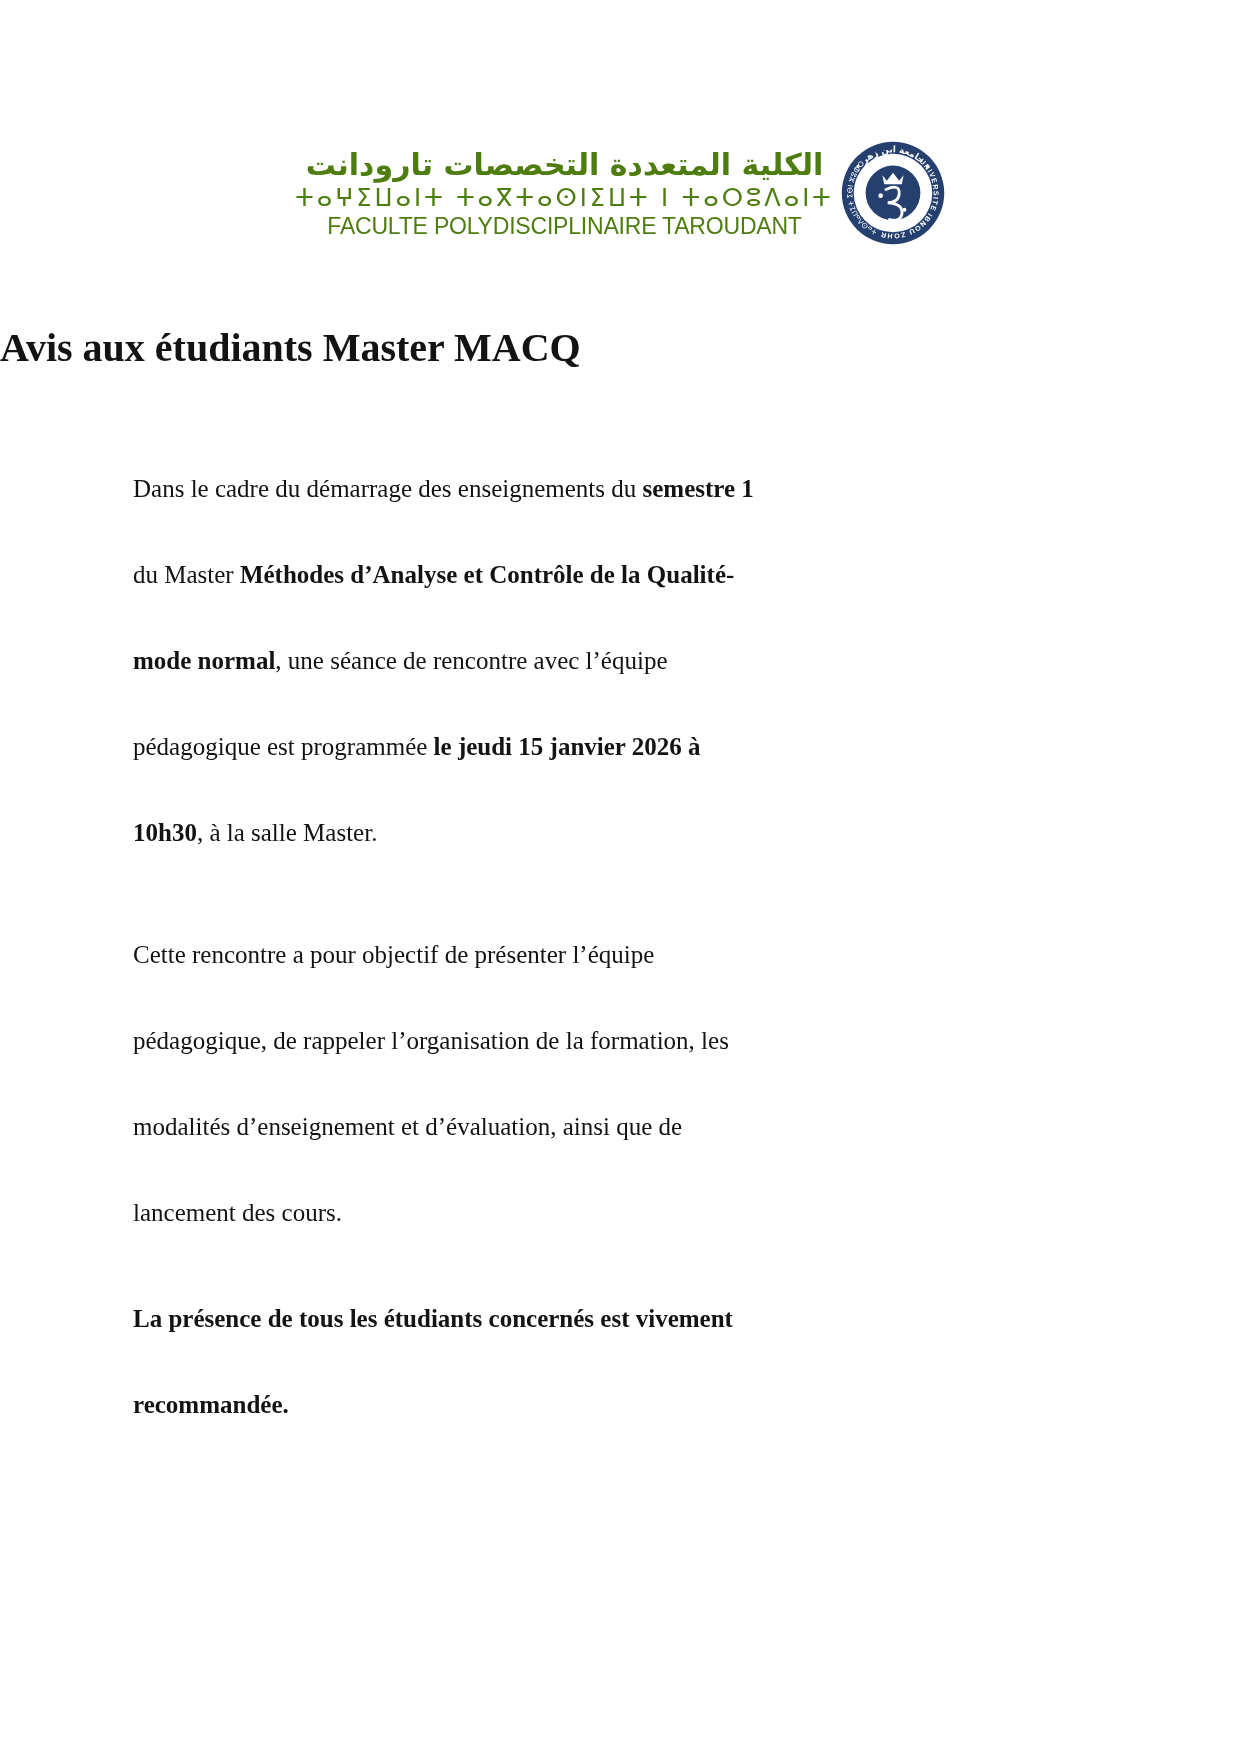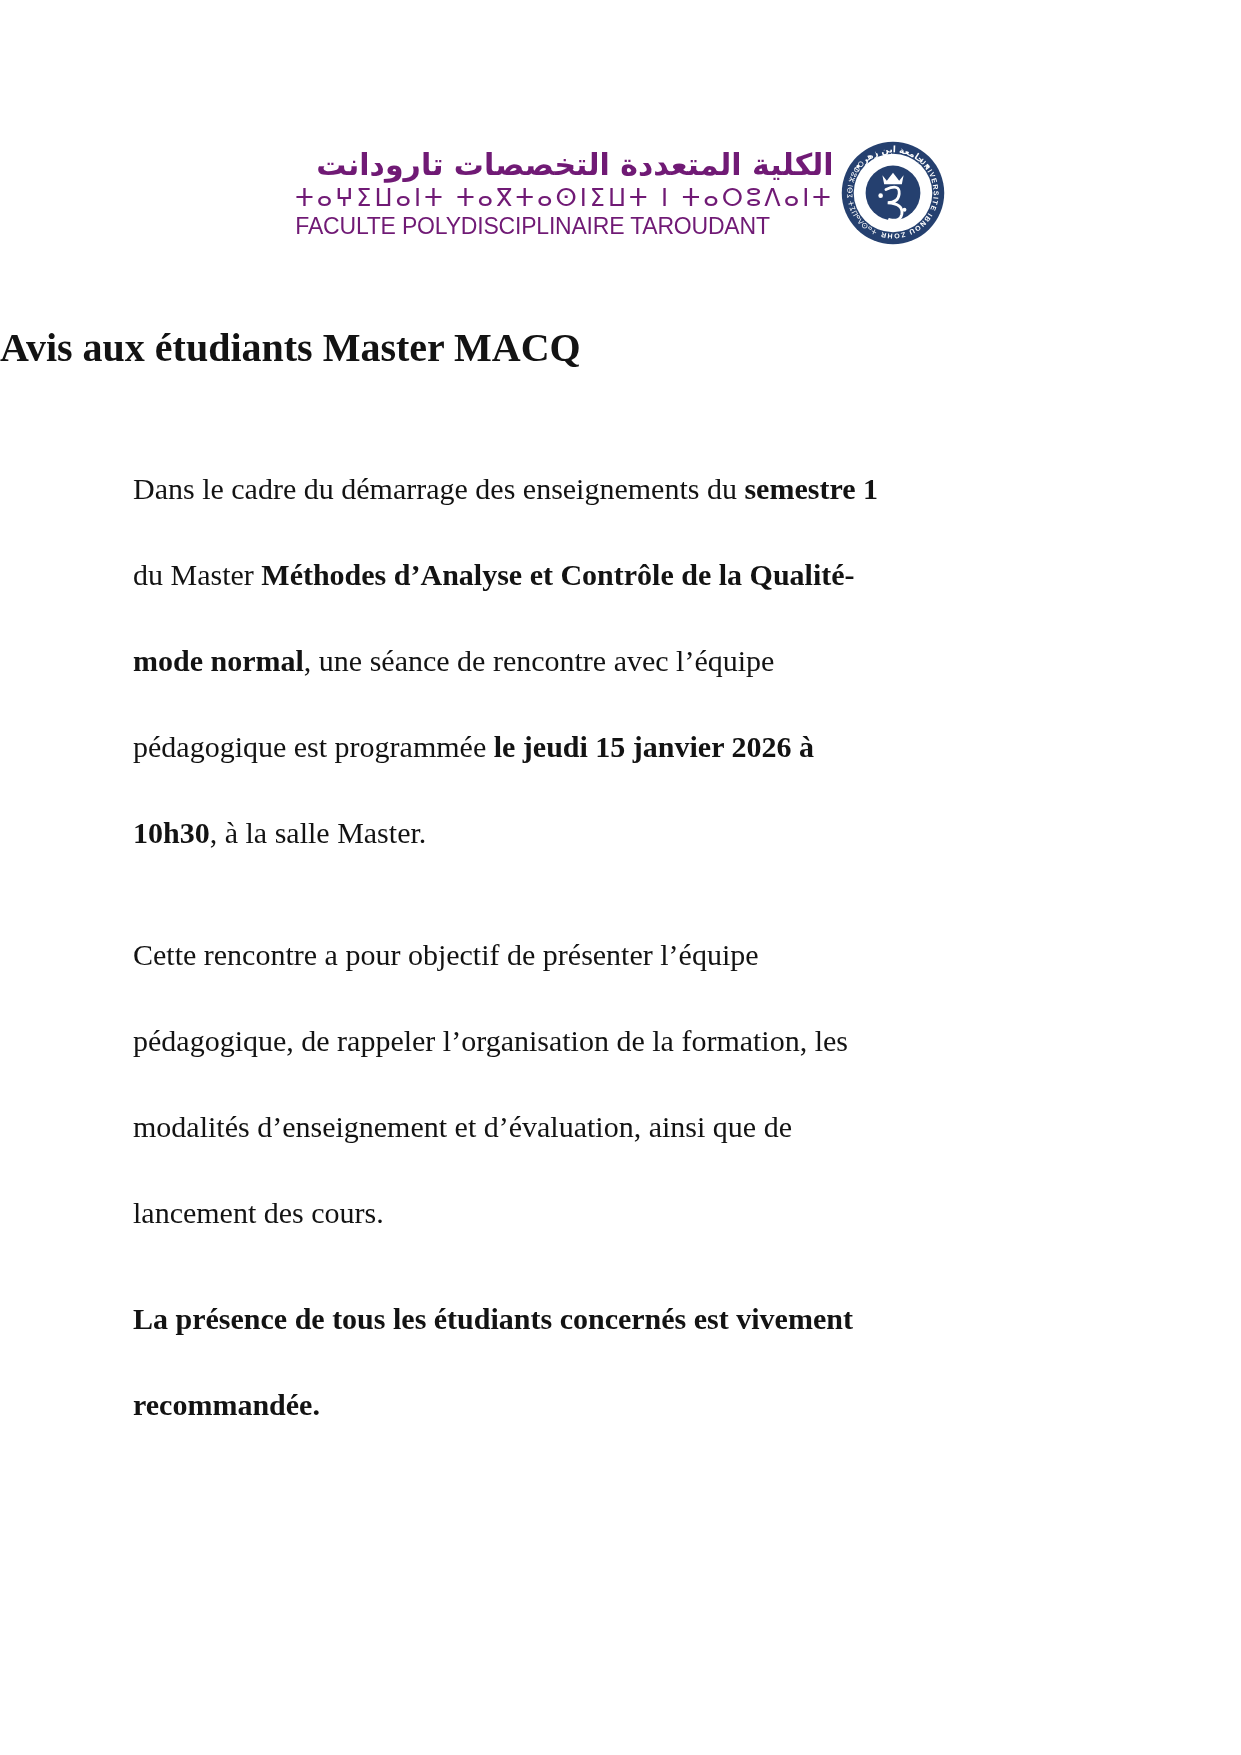--- a/index.html
+++ b/index.html
@@ -12,21 +12,21 @@
     color:#131313;
     overflow:hidden;
   }
   
   .logo-row {
     padding-top:140px;
     display:flex;
     justify-content:center;
     align-items:center;
   }
-  .logo-text { color:#701a75; }
+  .logo-text { text-align:center; color:#4d7c0f; }
   .logo-arabic {
     font-family:"DejaVu Sans",sans-serif;
     font-size:30px; line-height:36px; font-weight:bold;
     direction:rtl;
   }
   .logo-tifinagh {
     font-family:"DejaVu Sans",sans-serif;
     font-size:24px; line-height:30px; letter-spacing:3px;
   }
   .logo-latin {
@@ -35,21 +35,21 @@
   }
   .seal-wrap { margin-left:6px; width:106px; height:106px; }
   .seal-arc-ar { font-family:"DejaVu Sans",sans-serif; font-size:10px; font-weight:bold; fill:#ffffff; }
   .seal-arc-lat { font-family:"Liberation Sans",sans-serif; font-size:8px; font-weight:bold; letter-spacing:1.2px; fill:#ffffff; }
   .seal-arc-tif { font-family:"DejaVu Sans",sans-serif; font-size:8px; fill:#ffffff; }
   
   .doc-title {
     margin-top:78px;
     font-size:40px; font-weight:bold; line-height:48px;
   }
-  .body-text { margin:0 118px 0 133px; font-size:30px; }
+  .body-text { margin:0 118px 0 133px; font-size:25px; }
   .line { height:86px; line-height:86px; white-space:nowrap; }
   .b { font-weight:bold; }
   .para-1 { margin-top:74px; }
   .para-2 { margin-top:36px; }
   .para-3 { margin-top:20px; }
 </style>
 </head>
 <body>
 
 <div class="page">

